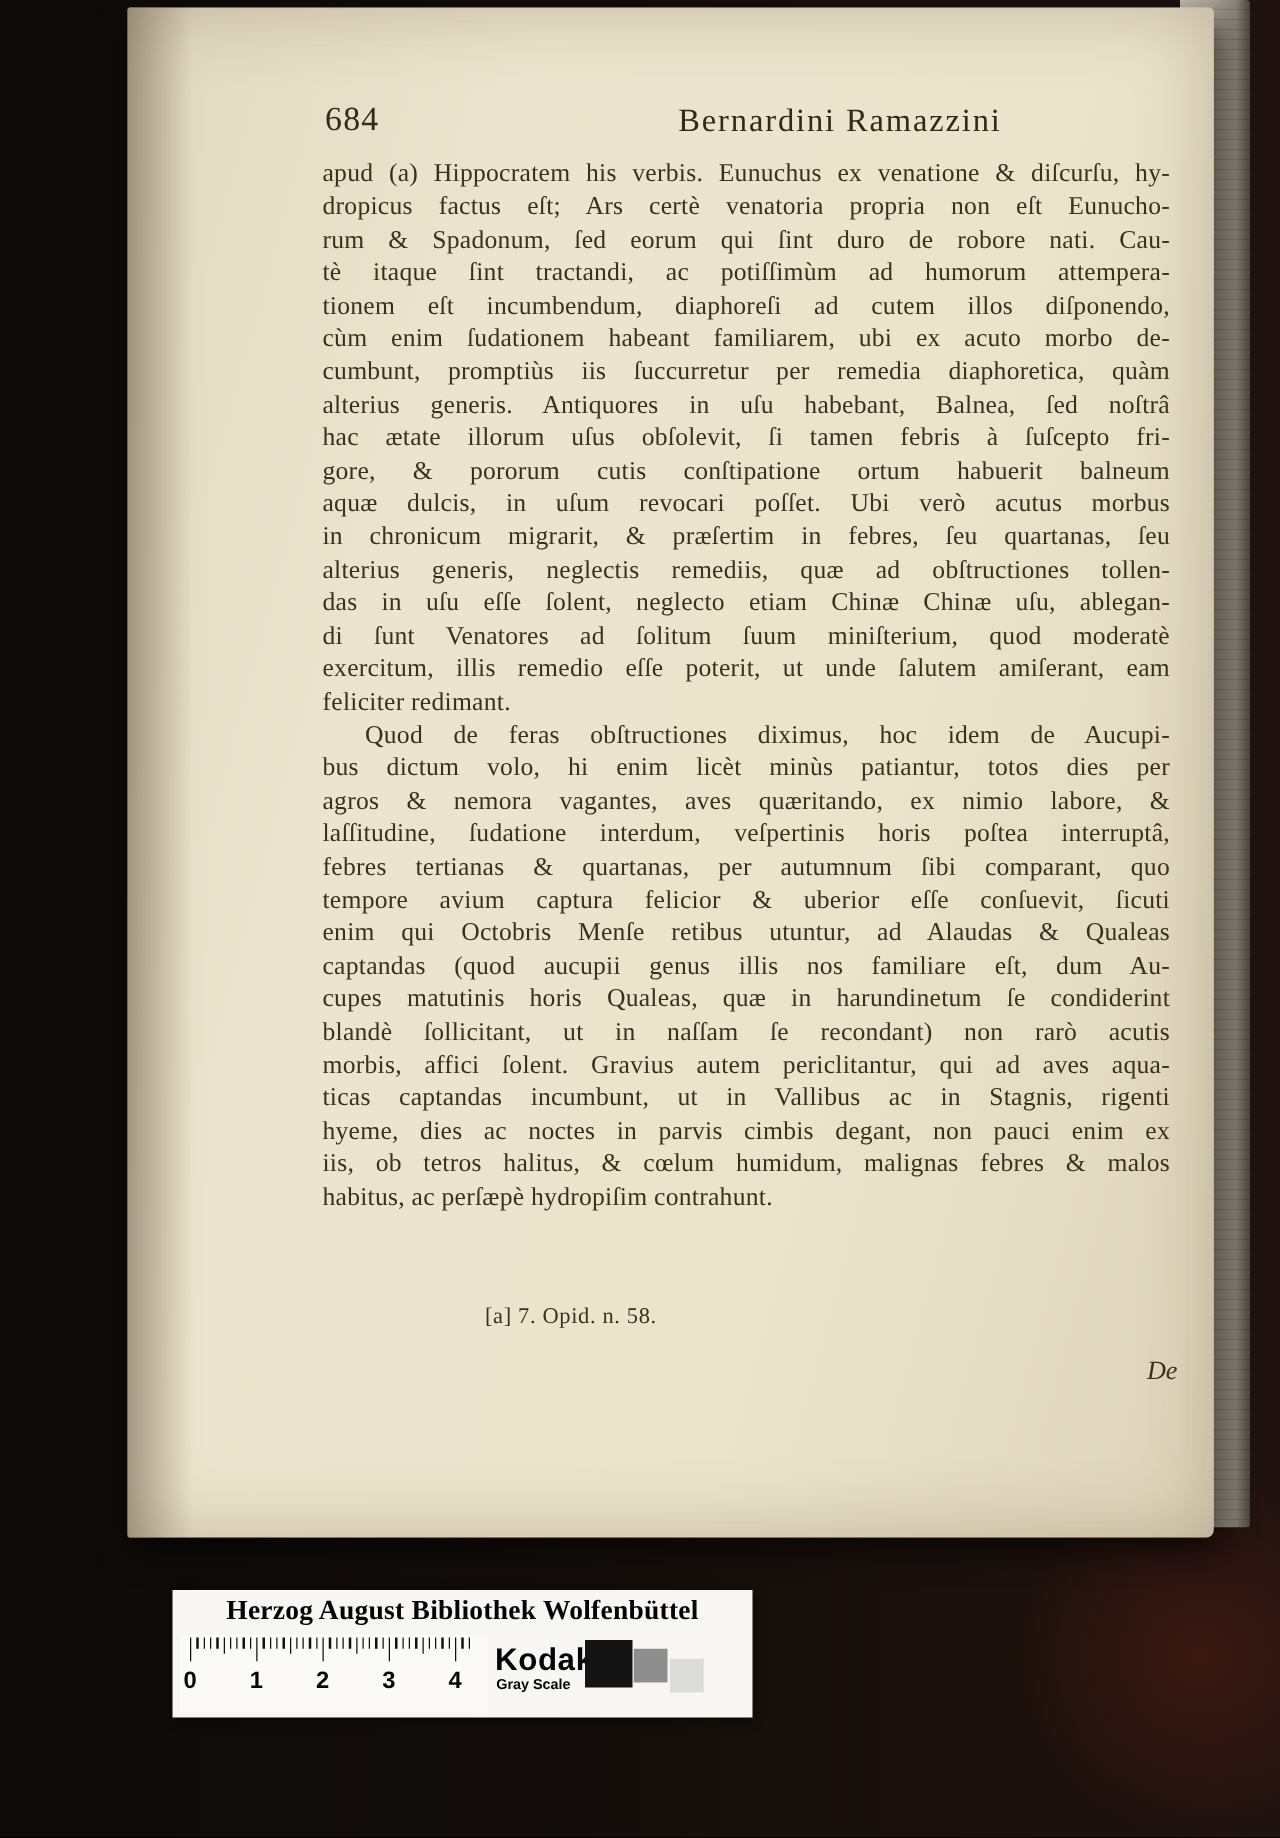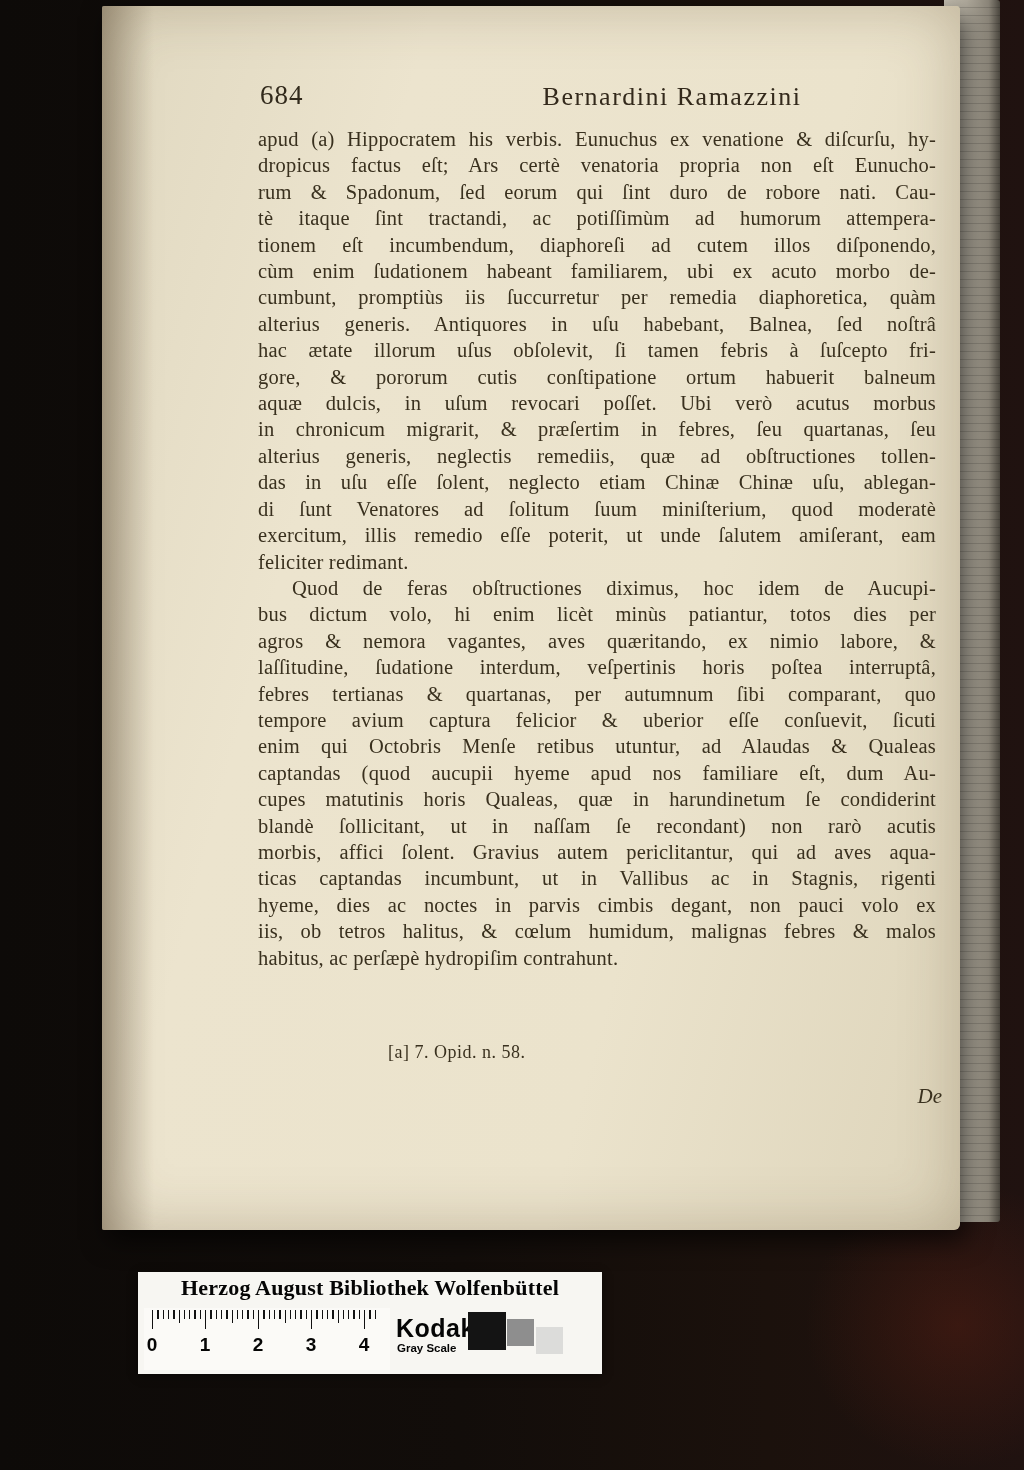--- a/index.html
+++ b/index.html
@@ -15,20 +15,21 @@
       repeating-linear-gradient(180deg,rgba(0,0,0,0) 0 7px,rgba(0,0,0,.14) 7px 8px),
       linear-gradient(90deg,#c6c0b2 0%,#b2ac9e 40%,#8a8478 80%,#4a463e 100%);
     border-radius:0 3px 3px 0;
   }
   
   .paper{
     position:absolute;left:102px;top:6px;width:858px;height:1224px;z-index:2;
     background:linear-gradient(105deg,#e0d8c0 0%,#ece4ce 28%,#ebe3cc 65%,#ddd4ba 100%);
     box-shadow:inset 0 0 60px rgba(90,70,40,.28), 6px 10px 26px rgba(0,0,0,.65);
     border-radius:2px 4px 6px 2px;
+    padding-left:11px;
   }
   .gutter-shadow{
     position:absolute;left:0;top:0;width:52px;height:100%;
     background:linear-gradient(90deg,rgba(60,42,20,.32),rgba(60,42,20,0));
     border-radius:2px 0 0 2px;
   }
   .page-number{
     position:absolute;left:158px;top:74px;font-size:27px;color:#322a1c;letter-spacing:1px;
   }
   .page-header{
@@ -126,26 +127,26 @@
         <div class="text-line">di ſunt Venatores ad ſolitum ſuum miniſterium, quod moderatè</div>
         <div class="text-line">exercitum, illis remedio eſſe poterit, ut unde ſalutem amiſerant, eam</div>
         <div class="text-line last">feliciter redimant.</div>
         <div class="text-line indent">Quod de feras obſtructiones diximus, hoc idem de Aucupi-</div>
         <div class="text-line">bus dictum volo, hi enim licèt minùs patiantur, totos dies per</div>
         <div class="text-line">agros &amp; nemora vagantes, aves quæritando, ex nimio labore, &amp;</div>
         <div class="text-line">laſſitudine, ſudatione interdum, veſpertinis horis poſtea interruptâ,</div>
         <div class="text-line">febres tertianas &amp; quartanas, per autumnum ſibi comparant, quo</div>
         <div class="text-line">tempore avium captura felicior &amp; uberior eſſe conſuevit, ſicuti</div>
         <div class="text-line">enim qui Octobris Menſe retibus utuntur, ad Alaudas &amp; Qualeas</div>
-        <div class="text-line">captandas (quod aucupii hyeme apud nos familiare eſt, dum Au-</div>
+        <div class="text-line">captandas (quod aucupii genus illis nos familiare eſt, dum Au-</div>
         <div class="text-line">cupes matutinis horis Qualeas, quæ in harundinetum ſe condiderint</div>
         <div class="text-line">blandè ſollicitant, ut in naſſam ſe recondant) non rarò acutis</div>
         <div class="text-line">morbis, affici ſolent. Gravius autem periclitantur, qui ad aves aqua-</div>
         <div class="text-line">ticas captandas incumbunt, ut in Vallibus ac in Stagnis, rigenti</div>
-        <div class="text-line">hyeme, dies ac noctes in parvis cimbis degant, non pauci volo ex</div>
+        <div class="text-line">hyeme, dies ac noctes in parvis cimbis degant, non pauci enim ex</div>
         <div class="text-line">iis, ob tetros halitus, &amp; cœlum humidum, malignas febres &amp; malos</div>
         <div class="text-line last">habitus, ac perſæpè hydropiſim contrahunt.</div>
       </div>
 
     <div class="footnote">[a] 7. Opid. n. 58.</div>
     <div class="catchword">De</div>
   </div>
 
   <div class="label-card">
     <div class="label-title">Herzog August Bibliothek Wolfenbüttel</div>

